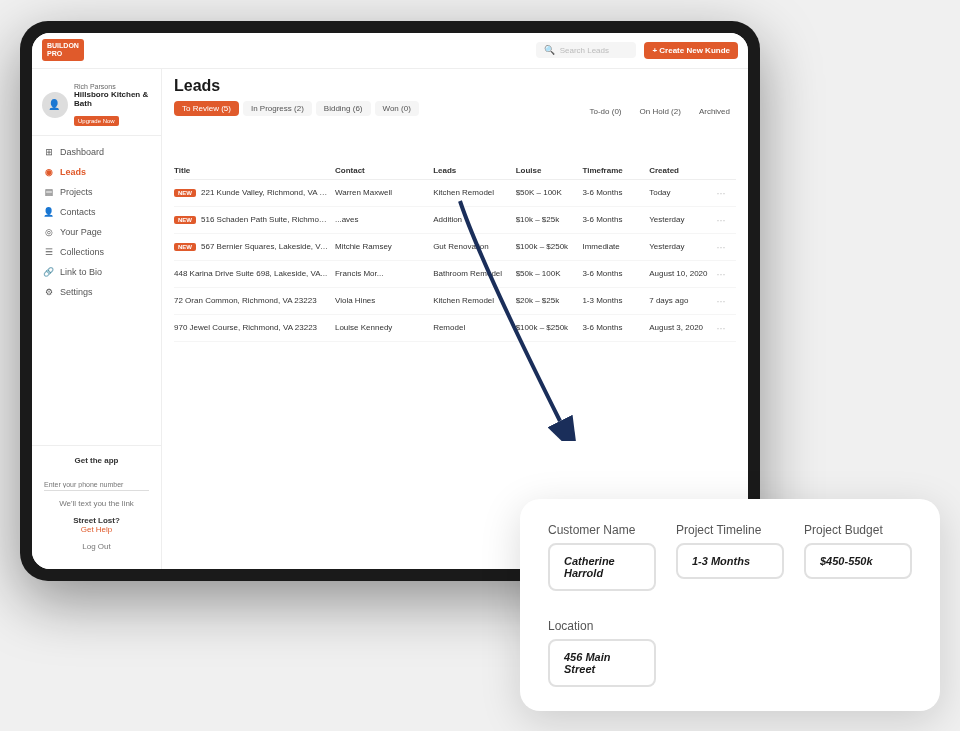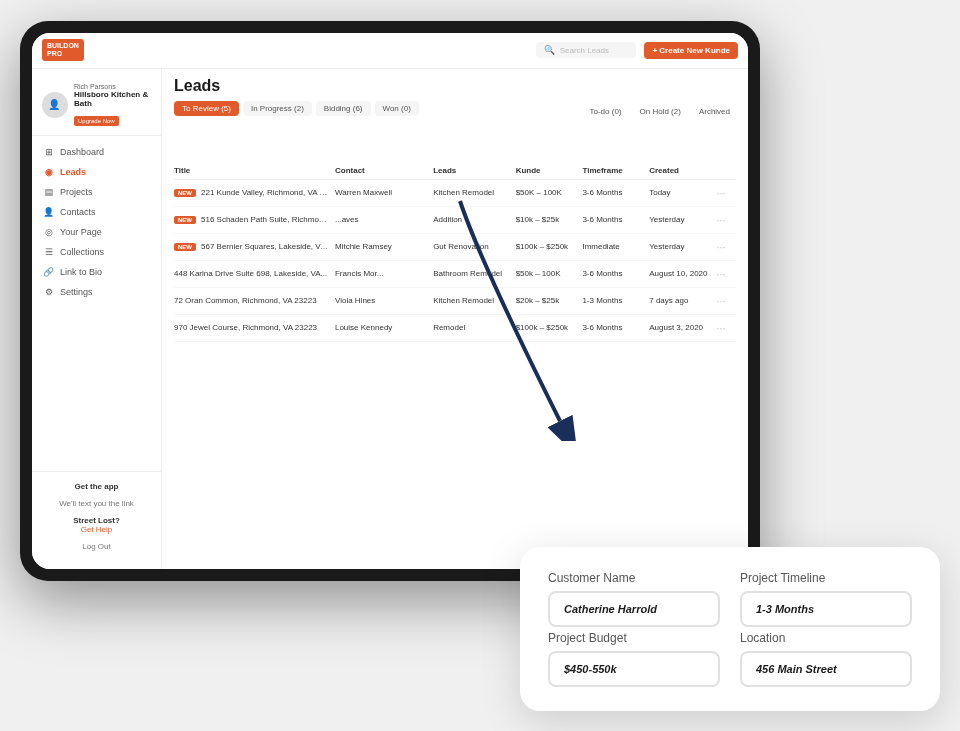--- a/index.html
+++ b/index.html
@@ -355,22 +355,22 @@
       width: 420px;
       background: #fff;
       border-radius: 20px;
       padding: 24px 28px;
       box-shadow: 0 10px 40px rgba(0,0,0,0.15);
       z-index: 10;
     }
 
     .form-grid {
       display: grid;
-      grid-template-columns: 1fr 1fr;
-      gap: 4px 20px;
+      grid-template-columns: 1fr 1fr 1fr;
+      gap: 28px 20px;
     }
 
     .form-group {
       display: flex;
       flex-direction: column;
       gap: 6px;
     }
 
     .form-label {
       font-size: 12px;
@@ -452,20 +452,23 @@
           </div>
           <div class="nav-item">
             <span class="nav-icon">⚙</span>
             <span>Settings</span>
           </div>
 
           <div class="sidebar-bottom">
             <div class="sidebar-bottom-item">
               <div style="font-weight:600;color:#333;">Get the app</div>
             </div>
+            <div class="phone-input-area">
+              <input type="text" placeholder="Enter your phone number" style="">
+            </div>
             <div class="sidebar-bottom-item">We'll text you the link</div>
             <div class="sidebar-bottom-item">
               <div style="font-weight:600;color:#333;">Street Lost?</div>
               <div style="color:#e05a2b;">Get Help</div>
             </div>
             <div class="sidebar-bottom-item">Log Out</div>
           </div>
         </div>
 
         <div class="main-content">
@@ -485,21 +488,21 @@
                 <div class="sub-tab">Archived</div>
               </div>
             </div>
           </div>
 
           <div class="leads-table">
             <div class="table-header">
               <div class="table-cell">Title</div>
               <div class="table-cell">Contact</div>
               <div class="table-cell">Leads</div>
-              <div class="table-cell">Kunde</div>
+              <div class="table-cell">Louise</div>
               <div class="table-cell">Timeframe</div>
               <div class="table-cell">Created</div>
               <div class="table-cell"></div>
             </div>
 
             <div class="table-row">
               <div class="lead-title-cell">
                 <span class="lead-badge badge-new">NEW</span>
                 <span class="lead-title-text">221 Kunde Valley, Richmond, VA 23223</span>
               </div>

